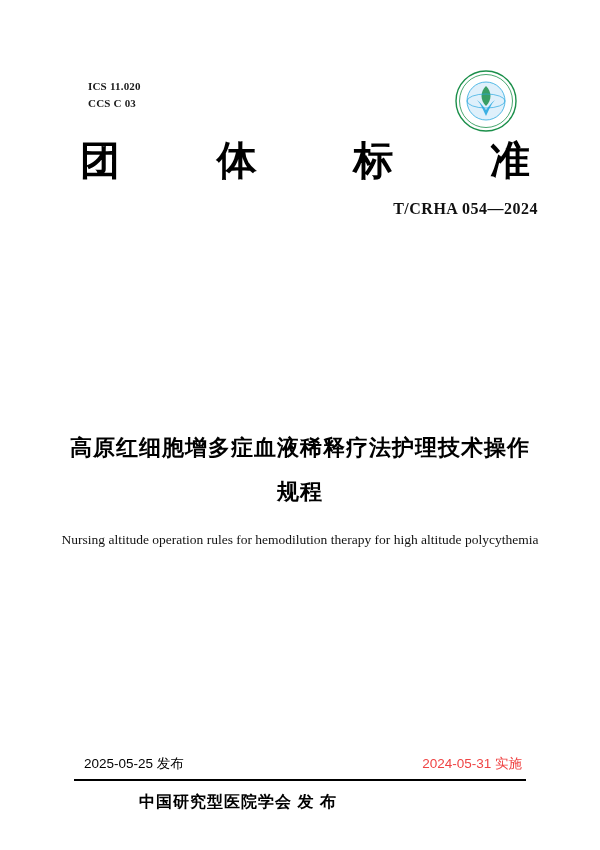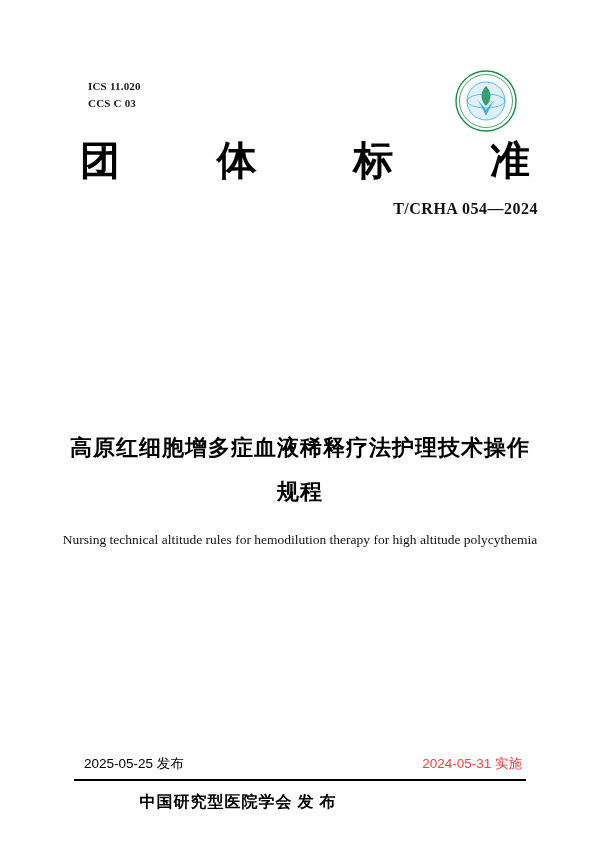--- a/index.html
+++ b/index.html
@@ -134,21 +134,21 @@
     text-align: right;
   }
 
   
   .publisher {
     position: absolute;
     left: 0;
     top: 744px;
     width: 476px;
     text-align: center;
-    font-family: Liberation Serif, serif;
+    font-family: Liberation Sans, sans-serif;
     font-weight: bold;
     font-size: 16px;
     letter-spacing: 1px;
     color: #000000;
   }
 </style>
 </head>
 <body>
 
 <div class="page">
@@ -181,21 +181,21 @@
     <span>团</span>
     <span>体</span>
     <span>标</span>
     <span>准</span>
   </div>
 
   <div class="std-no">T/CRHA 054—2024</div>
 
   <div class="title-zh">高原红细胞增多症血液稀释疗法护理技术操作规程</div>
 
-  <div class="title-en">Nursing technical altitude rules for hemodilution therapy for high altitude polycythemia</div>
+  <div class="title-en">Nursing altitude operation rules for hemodilution therapy for high altitude polycythemia</div>
 
   <div class="date-left">2025-05-25 发布</div>
   <div class="date-right">2024-05-31 实施</div>
 
   <div class="rule"></div>
 
   <div class="publisher">中国研究型医院学会  发  布</div>
 
 </div>
 

